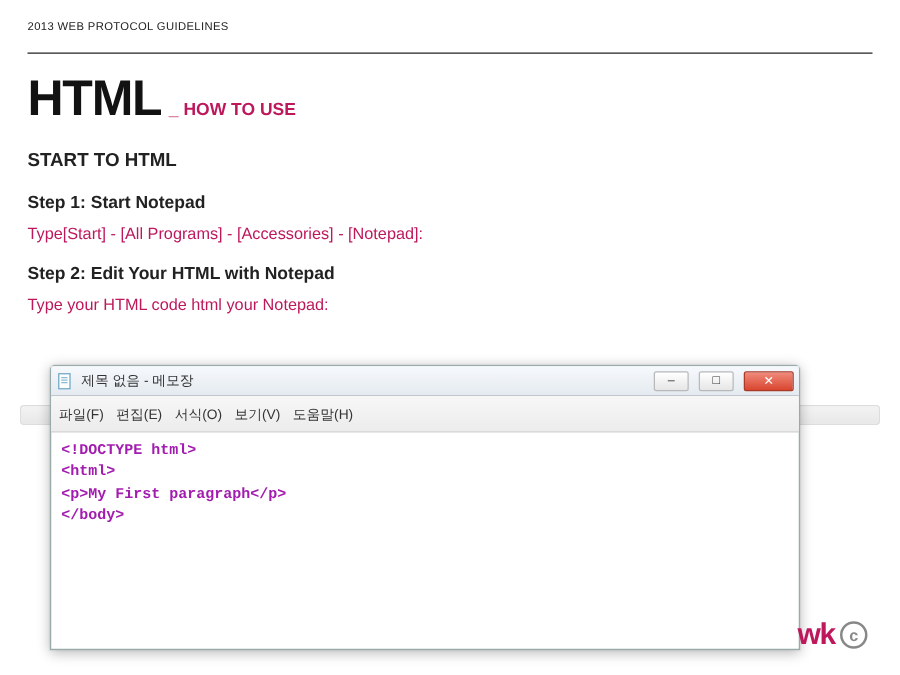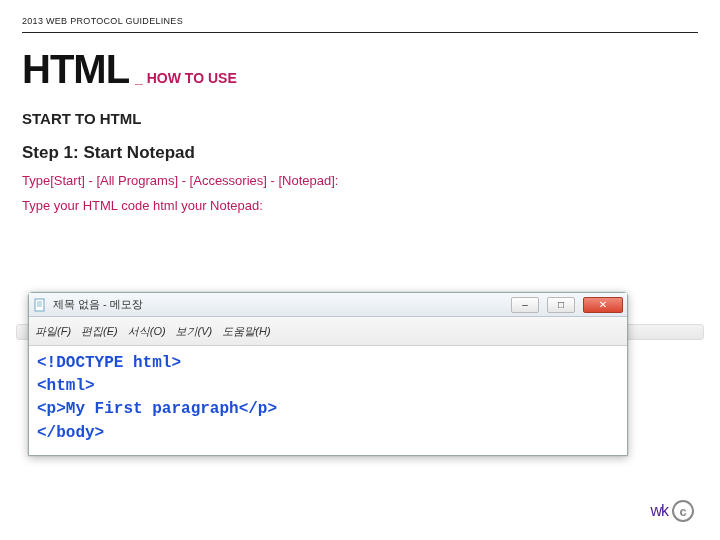--- a/index.html
+++ b/index.html
@@ -12,21 +12,21 @@
     position: relative;
     overflow: hidden;
   }
   .page {
     padding: 16px 22px 0 22px;
   }
   .topline {
     font-size: 9px;
     letter-spacing: 0.3px;
     color: #222;
-    margin-bottom: 6px;
+    margin-bottom: 16px;
   }
   hr.rule {
     border: none;
     border-top: 1px solid #222;
     margin: 0;
   }
   .title-row {
     display: flex;
     align-items: baseline;
     gap: 6px;
@@ -43,21 +43,21 @@
     font-size: 14px;
     font-weight: 700;
     color: #be185d;
   }
   .section-label {
     font-size: 15px;
     font-weight: 700;
     margin-top: 18px;
   }
   .step {
-    font-size: 17px;
+    font-size: 14px;
     font-weight: 600;
     margin-top: 16px;
   }
   .body-text {
     font-size: 13px;
     margin-top: 10px;
     color: #be185d;
   }
   .deco-bar {
     position: absolute;
@@ -65,24 +65,24 @@
     top: 324px;
     width: 688px;
     height: 16px;
     background: linear-gradient(to bottom, #f3f3f3, #e8e8e8);
     border: 1px solid #ddd;
     border-radius: 3px;
     z-index: 1;
   }
   .notepad {
     position: absolute;
-    left: 28px;
+    left: 40px;
     top: 292px;
     width: 600px;
-    height: 164px;
+    height: 228px;
     background: #fff;
     border: 1px solid #9aa;
     border-radius: 4px 4px 0 0;
     box-shadow: 0 2px 10px rgba(0,0,0,0.28), 0 0 0 1px rgba(0,0,0,0.05);
     z-index: 2;
     display: flex;
     flex-direction: column;
   }
   .np-titlebar {
     height: 24px;
@@ -119,30 +119,29 @@
   .np-menubar {
     height: 20px;
     background: linear-gradient(#f7f7f7,#ececec);
     border-bottom: 1px solid #cfcfcf;
     display: flex;
     align-items: center;
     gap: 10px;
     padding: 14px 6px;
     font-size: 11px;
     color: #333;
-    font-style: italic;
   }
   .np-menu-item { display:inline-flex; align-items:center; }
   .np-body {
     flex: 1;
     padding: 6px 8px;
     font-family: "Consolas","Courier New",monospace;
-    font-size: 16px;
-    font-weight: 700;
-    color: #1d4ed8;
+    font-size: 12px;
+    font-weight: 700;
+    color: #a21caf;
     position: relative;
     line-height: 1.45;
   }
   .np-line { white-space: pre; }
   .caret {
     display:inline-block;
     width:1px; height:14px;
     background:#000;
     vertical-align:text-bottom;
     margin-left:1px;
@@ -150,24 +149,24 @@
   .logo {
     position: absolute;
     right: 26px;
     bottom: 18px;
     display: flex;
     align-items: center;
     gap: 4px;
     z-index: 5;
   }
   .logo-text {
-    font-size: 16px;
-    font-weight: 400;
+    font-size: 24px;
+    font-weight: 700;
     letter-spacing: -1px;
-    color: #4c1d95;
+    color: #be185d;
   }
   .logo-c {
     width: 22px; height: 22px;
     border: 2px solid #888;
     border-radius: 50%;
     display: inline-flex;
     align-items: center; justify-content: center;
     font-size: 13px;
     font-weight: 700;
     color: #888;
@@ -183,20 +182,21 @@
   <div class="title-row">
     <div class="title-big">HTML</div>
     <div class="title-sub">_ HOW TO USE</div>
   </div>
 
   <div class="section-label">START TO HTML</div>
 
   <div class="step">Step 1: Start Notepad</div>
   <div class="body-text">Type[Start] - [All Programs] - [Accessories] - [Notepad]:</div>
 
+  <div class="step">Step 2: Edit Your HTML with Notepad</div>
   <div class="body-text">Type your HTML code html your Notepad:</div>
 </div>
 
 <div class="deco-bar"></div>
 
 <div class="notepad">
   <div class="np-titlebar">
     <span class="np-icon">
       <svg width="14" height="14" viewBox="0 0 14 14">
         <rect x="2" y="1" width="9" height="12" fill="#fefefe" stroke="#6fa8c7" stroke-width="1"></rect>

